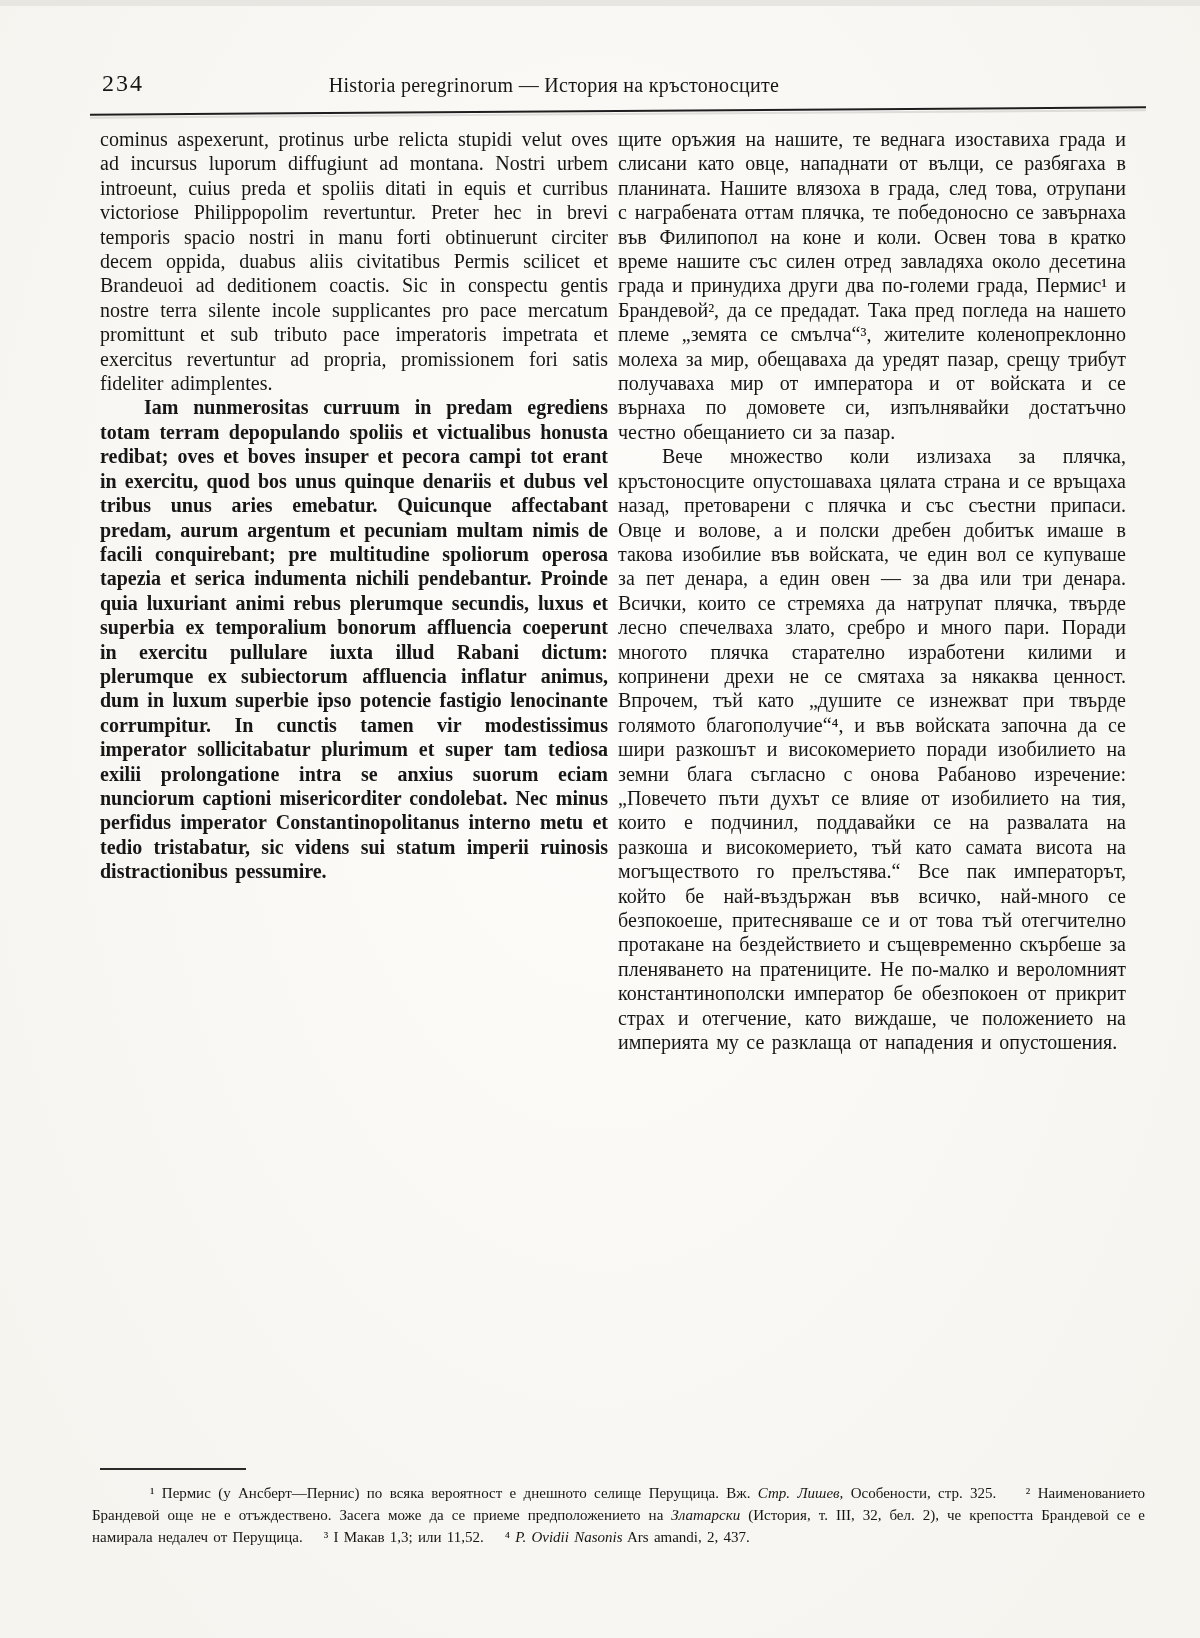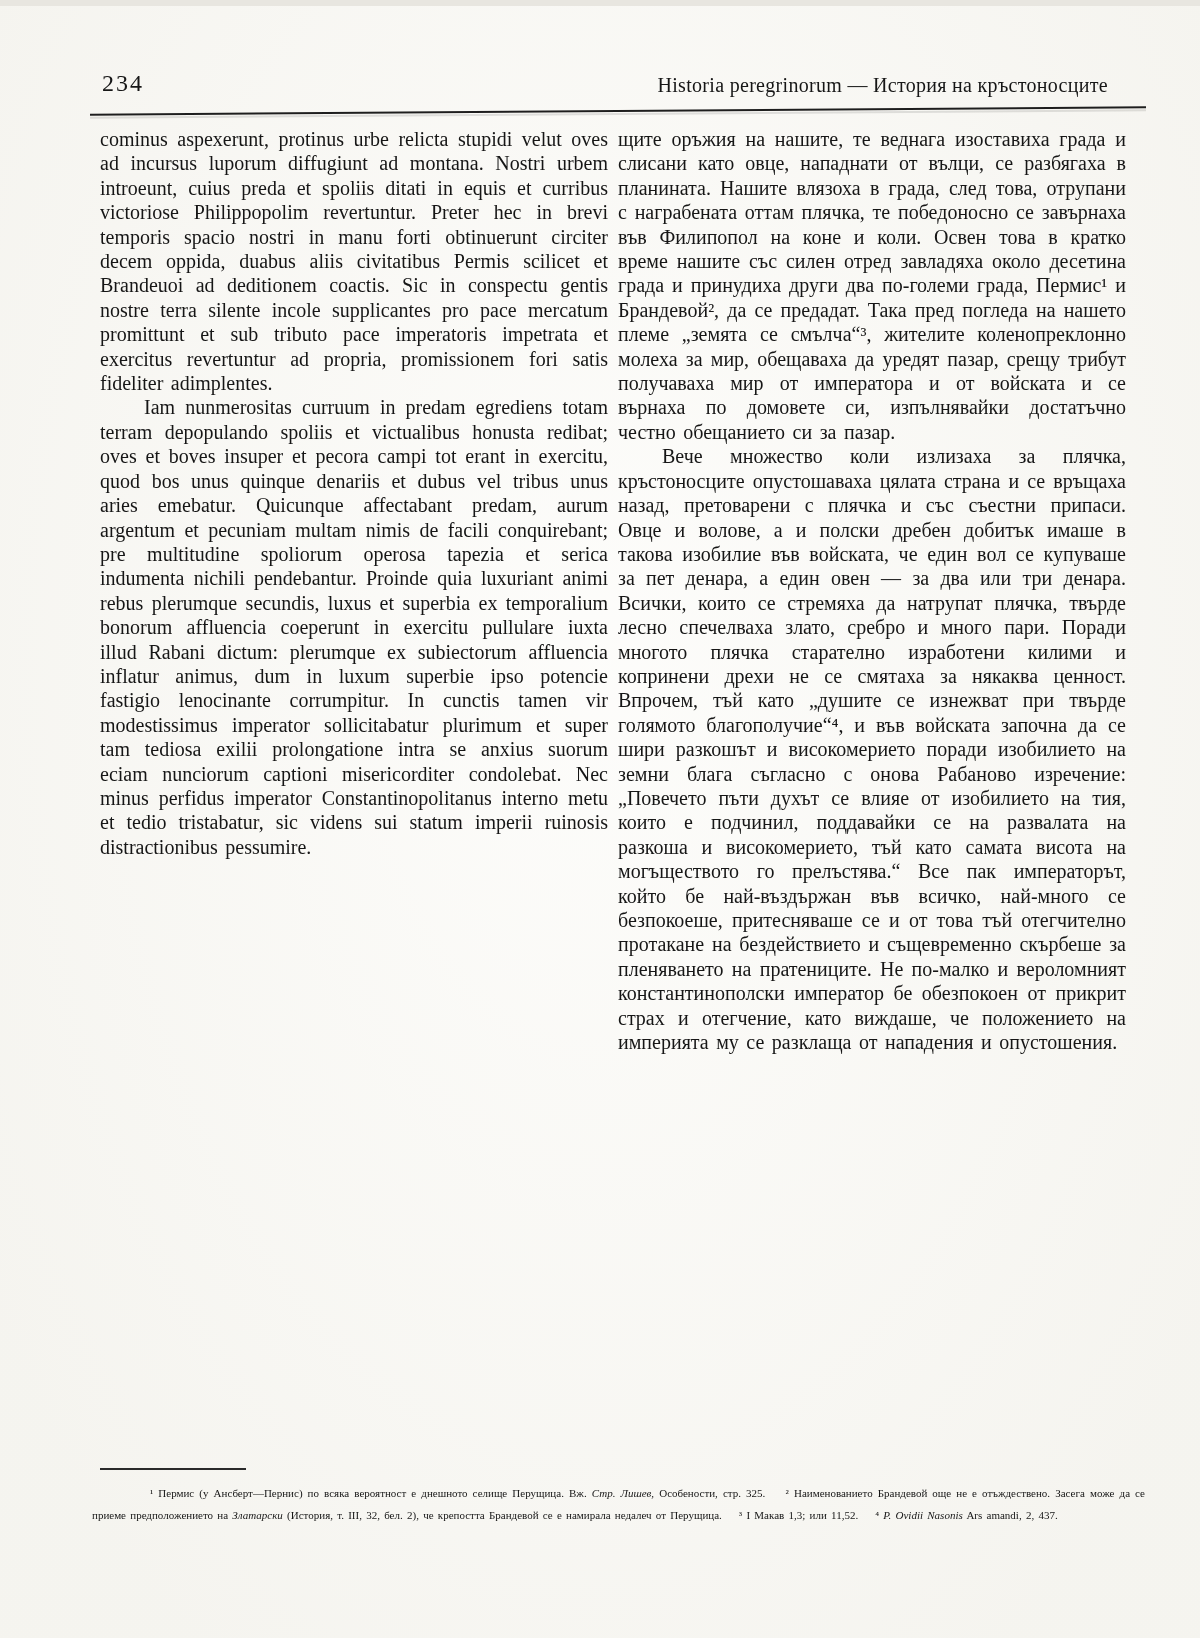--- a/index.html
+++ b/index.html
@@ -12,51 +12,51 @@
     font-family:"Liberation Serif","DejaVu Serif",serif;
     color:#161616;
     overflow:hidden;
   }
   .pagenum {
     position:absolute; top:64px; left:102px;
     font-size:24px; letter-spacing:2px;
   }
   .runtitle {
     position:absolute; top:68px; left:0; width:1108px;
-    text-align:right; font-size:20px; letter-spacing:0.3px;
+    text-align:center; font-size:20px; letter-spacing:0.3px;
   }
   .header-rule {
     position:absolute; top:104px; left:90px; width:1056px; height:2px;
     background:#1e1e1e;
     transform:rotate(-0.4deg);
     box-shadow:0 3px 0 rgba(30,30,30,0.12);
   }
   .columns {
     position:absolute; top:121px; left:100px; width:1038px;
     display:flex; gap:10px;
   }
   .col {
     width:508px;
     text-align:justify;
     font-size:20px;
     line-height:24.4px;
     word-spacing:2.5px;
   }
   .col p { margin:0; }
   .indent { text-indent:44px; }
-  .lat-p2 { margin-top:98px; }
+  .lat-p2 { margin-top:98px;font-weight:bold; }
   .lat-p3 { margin-top:150px; }
   .fnrule {
     position:absolute; top:1462px; left:100px; width:146px; height:2px;
     background:#2a2a2a;
   }
   .footnotes {
     position:absolute; top:1477px; left:92px; width:1053px;
     text-align:justify;
-    font-size:11px; line-height:21.8px;
+    font-size:15px; line-height:21.8px;
     text-indent:58px;
     word-spacing:1.5px;
   }
   .it { font-style:italic; }
 </style>
 </head>
 <body>
 
 <div class="page">
 

